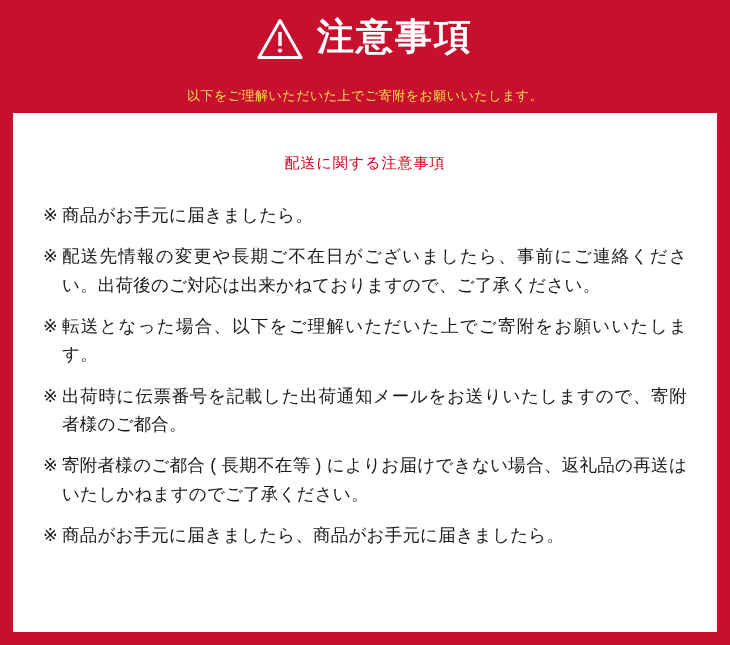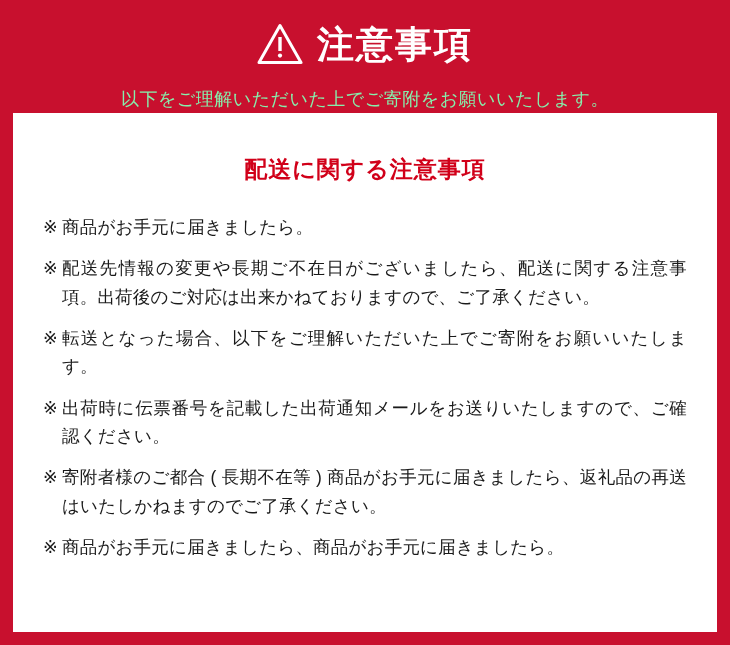--- a/index.html
+++ b/index.html
@@ -29,63 +29,63 @@
     background: #c8102e;
     display: flex;
     flex-direction: column;
     align-items: center;
     justify-content: flex-start;
     padding-top: 18px;
     box-sizing: border-box;
   }
   .header-title-row {
     display: flex;
-    align-items: center;
+    align-items: flex-start;
     justify-content: center;
     gap: 14px;
     height: 52px;
   }
   .warn-icon {
     width: 46px;
     height: 42px;
     display: block;
   }
   .header-title {
     color: #ffffff;
     font-size: 37px;
     font-weight: 700;
     letter-spacing: 2px;
     line-height: 1;
     white-space: nowrap;
   }
   .header-sub {
-    color: #86efac;
-    font-size: 18px;
+    color: #fde047;
+    font-size: 13px;
     font-weight: 400;
     letter-spacing: 0.5px;
     margin-top: 17px;
     white-space: nowrap;
   }
 
   
   .body-panel {
     position: absolute;
     left: 13px;
     top: 113px;
     width: 704px;
     height: 519px;
     background: #ffffff;
     box-sizing: border-box;
     padding: 30px 30px 0 30px;
   }
 
   .section-title {
     color: #d10019;
-    font-size: 23px;
-    font-weight: 700;
+    font-size: 15px;
+    font-weight: 400;
     text-align: center;
     letter-spacing: 1px;
     margin: 11px 0 28px 0;
   }
 
   .notes {
     display: block;
   }
   .note-item {
     display: flex;
@@ -133,36 +133,36 @@
 
     <div class="notes">
 
       <div class="note-item">
         <span class="note-mark">※</span>
         <span class="note-text">商品がお手元に届きましたら。</span>
       </div>
 
       <div class="note-item">
         <span class="note-mark">※</span>
-        <span class="note-text">配送先情報の変更や長期ご不在日がございましたら、配送に関する注意事項。出荷後のご対応は出来かねておりますので、ご了承ください。</span>
+        <span class="note-text">配送先情報の変更や長期ご不在日がございましたら、事前にご連絡ください。出荷後のご対応は出来かねておりますので、ご了承ください。</span>
       </div>
 
       <div class="note-item">
         <span class="note-mark">※</span>
         <span class="note-text">転送となった場合、以下をご理解いただいた上でご寄附をお願いいたします。</span>
       </div>
 
       <div class="note-item">
         <span class="note-mark">※</span>
-        <span class="note-text">出荷時に伝票番号を記載した出荷通知メールをお送りいたしますので、ご確認ください。</span>
+        <span class="note-text">出荷時に伝票番号を記載した出荷通知メールをお送りいたしますので、寄附者様のご都合。</span>
       </div>
 
       <div class="note-item">
         <span class="note-mark">※</span>
-        <span class="note-text">寄附者様のご都合 ( 長期不在等 ) 商品がお手元に届きましたら、返礼品の再送はいたしかねますのでご了承ください。</span>
+        <span class="note-text">寄附者様のご都合 ( 長期不在等 ) によりお届けできない場合、返礼品の再送はいたしかねますのでご了承ください。</span>
       </div>
 
       <div class="note-item">
         <span class="note-mark">※</span>
         <span class="note-text">商品がお手元に届きましたら、商品がお手元に届きましたら。</span>
       </div>
 
     </div>
   </div>
 

